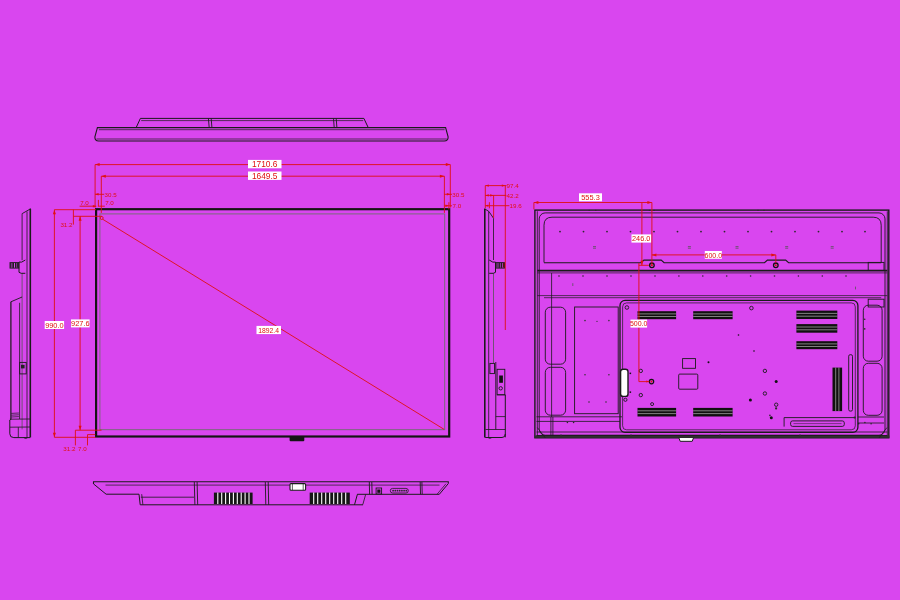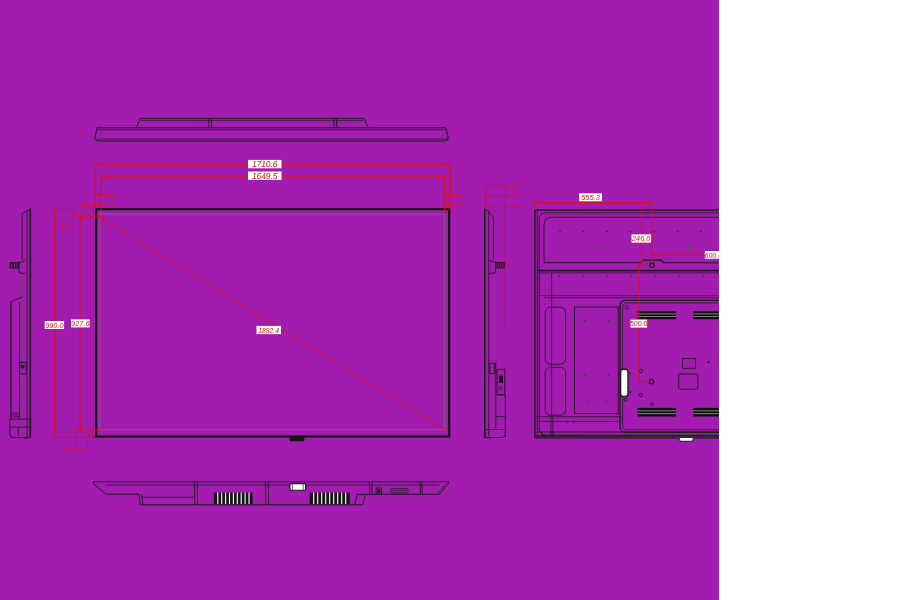--- a/index.html
+++ b/index.html
@@ -1,16 +1,16 @@
 <!DOCTYPE html>
 <html><head>
 <meta charset="utf-8">
 <style>
   html,body{margin:0;padding:0;background:#ffffff;}
-  .wrap{width:719px;height:600px;position:relative;background:#a21caf;overflow:hidden;font-style:italic;}
+  .wrap{width:900px;height:600px;position:relative;background:#d946ef;overflow:hidden;}
   svg{position:absolute;left:0;top:0;}
   text{font-family:"Liberation Sans", sans-serif;fill:#e01010;}
 </style>
 </head>
 <body>
 <div class="wrap">
 <svg width="900" height="600" viewBox="0 0 900 600" fill="none" stroke-linecap="butt">
 
 <g stroke="#1b1b1b" stroke-width="1">
 

